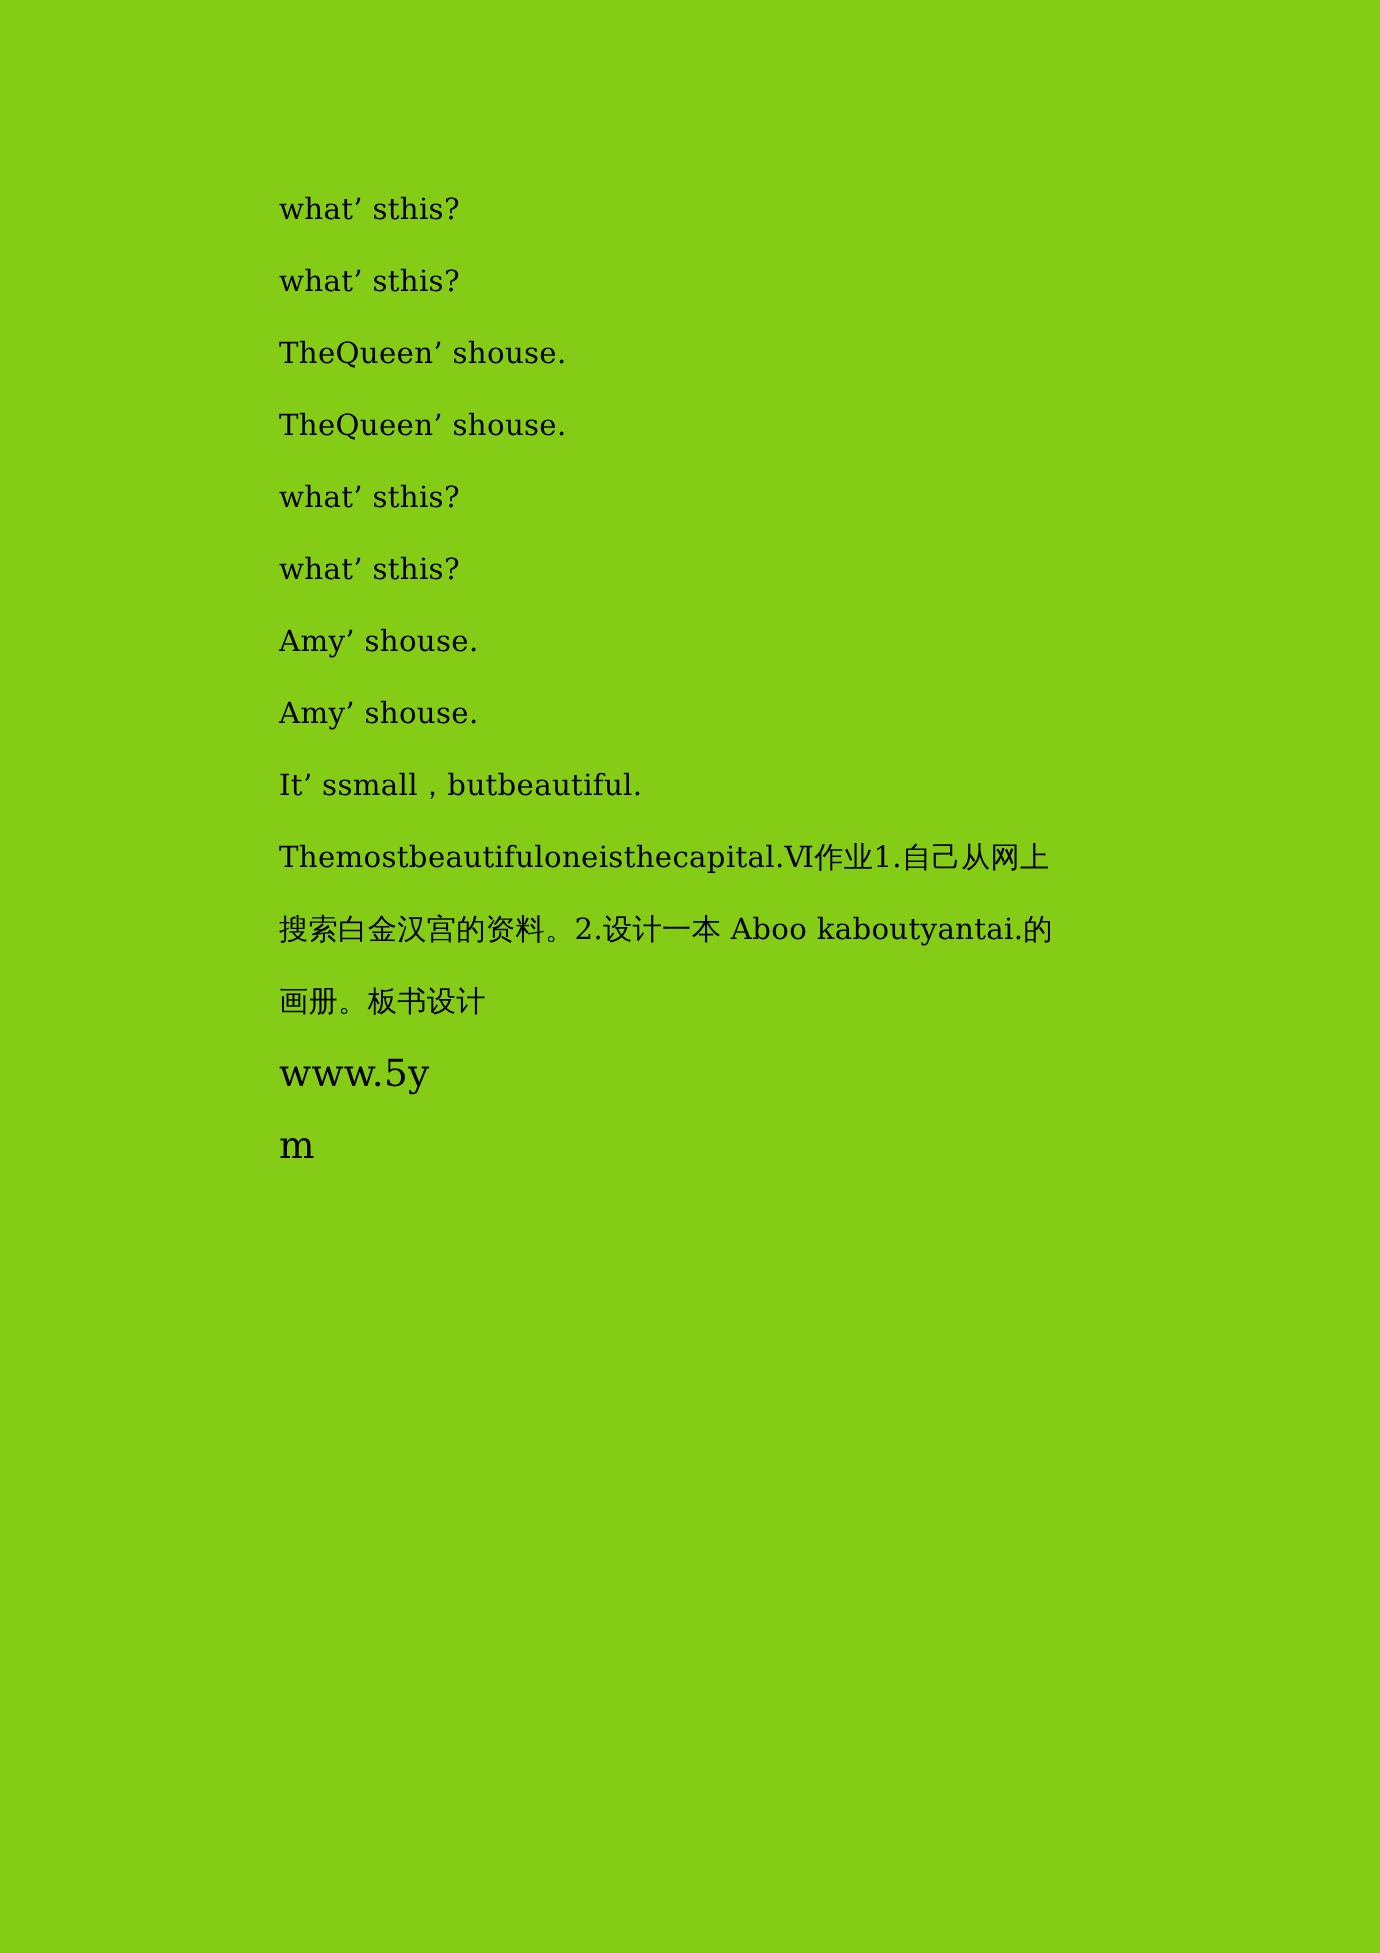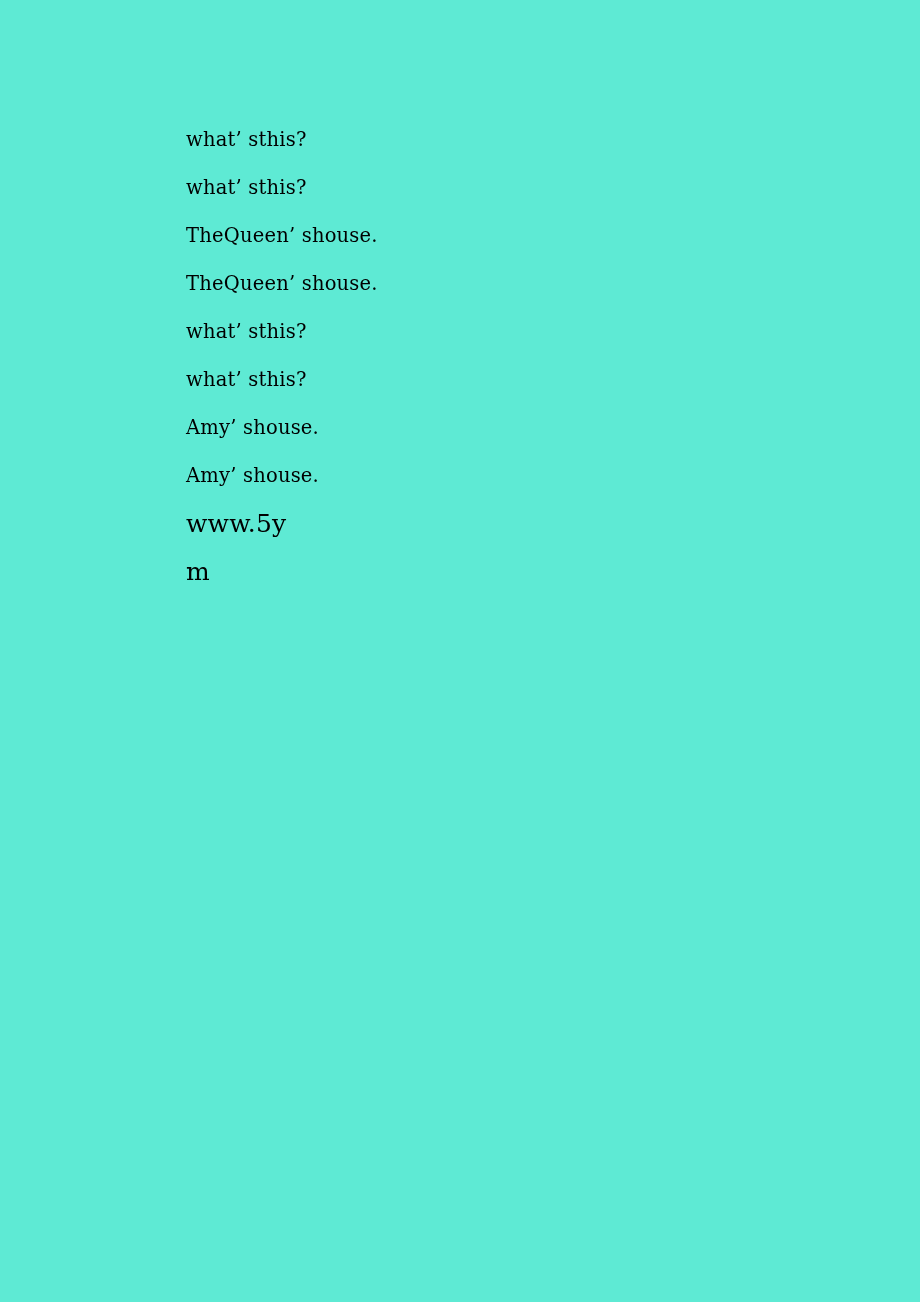--- a/index.html
+++ b/index.html
@@ -7,21 +7,21 @@
     margin: 0;
     padding: 0;
     background: #ffffff;
   }
 
   .page {
     position: relative;
     width: 920px;
     height: 1302px;
     margin: 0 auto;
-    background: #5eead4;
+    background: #84cc16;
     overflow: hidden;
     box-sizing: border-box;
   }
 
   .doc-body {
     position: absolute;
     left: 186px;
     top: 116px;
     width: 600px;
   }
@@ -66,19 +66,21 @@
   <div class="doc-body">
 
     <div class="doc-line">what’ sthis?</div>
     <div class="doc-line">what’ sthis?</div>
     <div class="doc-line">TheQueen’ shouse.</div>
     <div class="doc-line">TheQueen’ shouse.</div>
     <div class="doc-line">what’ sthis?</div>
     <div class="doc-line">what’ sthis?</div>
     <div class="doc-line">Amy’ shouse.</div>
     <div class="doc-line">Amy’ shouse.</div>
+    <div class="doc-line">It’ ssmall，butbeautiful.</div>
 
+    <div class="doc-para">Themostbeautifuloneisthecapital.Ⅵ作业1.自己从网上搜索白金汉宫的资料。2.设计一本 Aboo kaboutyantai.的画册。板书设计</div>
 
     <div class="doc-url">www.5y</div>
     <div class="doc-url">m</div>
 
   </div>
 </div>
 
 </body></html>

